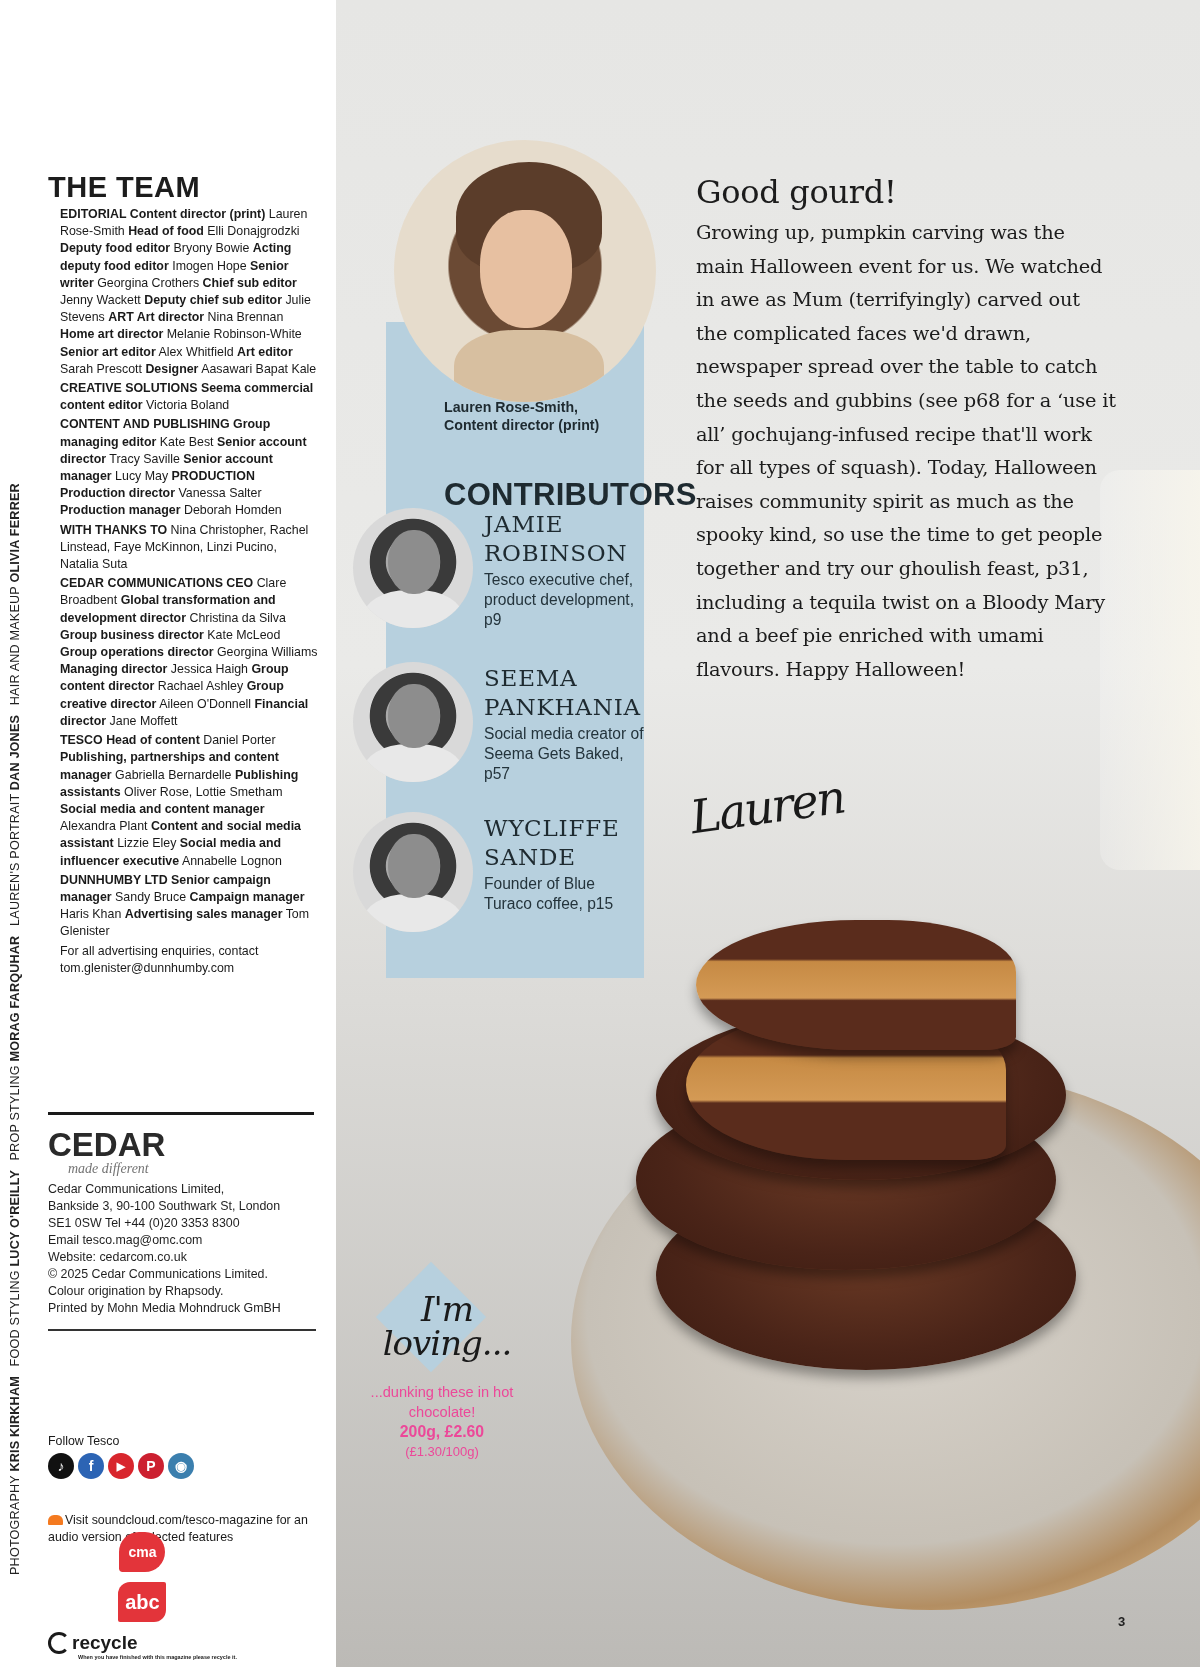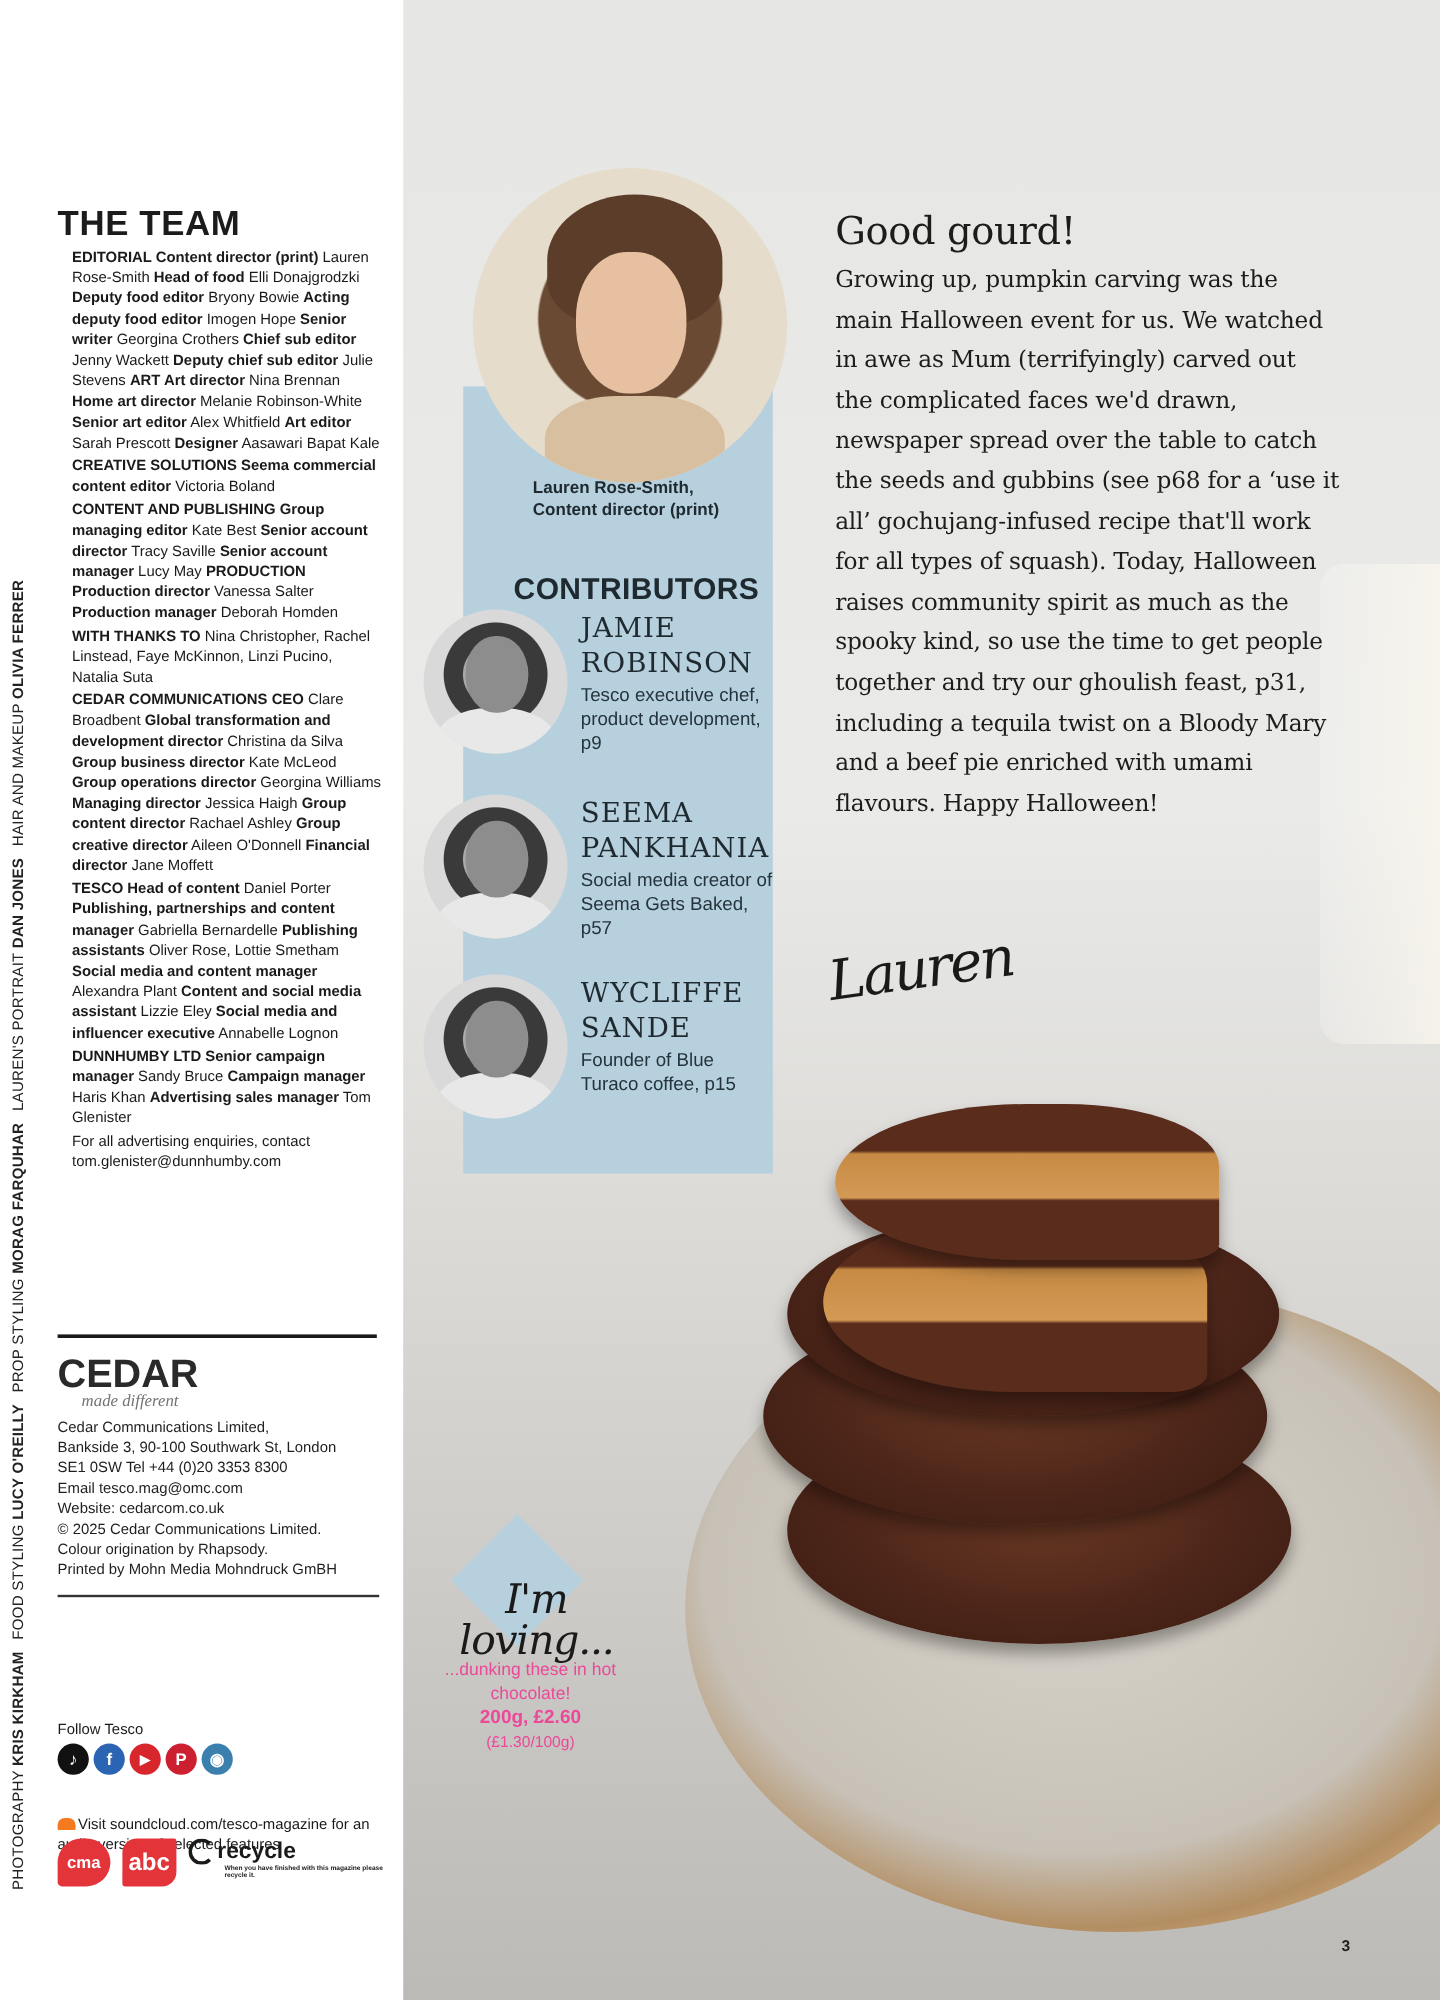--- a/index.html
+++ b/index.html
@@ -28,21 +28,21 @@
   .cedar-tag { font-family: "Liberation Serif", serif; font-style: italic; font-size: 14px; color: #737373; margin-left: 20px; line-height: 14px; }
 
   .cedar-address { position: absolute; left: 48px; top: 1181px; width: 270px; font-size: 12.4px; line-height: 17px; color: #1f1f1f; }
   .rule-thin { position: absolute; left: 48px; top: 1329px; width: 268px; height: 1.5px; background: #333; }
   .tesco-enq { position: absolute; left: 48px; top: 1339px; width: 270px; font-size: 12.4px; line-height: 17.4px; }
   .follow { position: absolute; left: 48px; top: 1434px; font-size: 12.4px; }
   .socials { position: absolute; left: 48px; top: 1453px; display: flex; gap: 4px; }
   .social { width: 26px; height: 26px; border-radius: 50%; display: flex; align-items: center; justify-content: center; color: #fff; font-weight: bold; font-size: 14px; }
   .soundcloud { position: absolute; left: 48px; top: 1512px; width: 270px; font-size: 12.4px; line-height: 17.4px; }
   .sc-icon { display: inline-block; width: 15px; height: 10px; background: #f47a20; border-radius: 6px 6px 1px 1px; vertical-align: -1px; margin-right: 2px; }
-  .badges { position: absolute; left: 48px; top: 1532px; display: flex; gap: 10px; }
+  .badges { position: absolute; left: 48px; top: 1532px; display: flex; align-items: center; gap: 10px; flex-direction: column; }
   .badge-cma { width: 46px; height: 40px; background: #e3343a; color: #fff; border-radius: 22px 22px 22px 4px; display: flex; align-items: center; justify-content: center; font-size: 14px; font-weight: bold; }
   .badge-abc { width: 48px; height: 40px; background: #e3343a; color: #fff; border-radius: 12px 2px 12px 2px; display: flex; align-items: center; justify-content: center; font-size: 20px; font-weight: bold; }
   .recycle { display: flex; flex-direction: column; }
   .recycle-top { display: flex; align-items: center; gap: 2px; font-size: 19px; font-weight: bold; color: #1a1a1a; }
   .recycle-arrow { width: 22px; height: 22px; border: 3px solid #1a1a1a; border-radius: 50%; border-right-color: transparent; }
   .recycle-sub { font-size: 5.5px; line-height: 6px; margin-left: 30px; font-weight: bold; }
 
   
   .photo { position: absolute; left: 336px; top: 0; width: 864px; height: 1667px;
     background: linear-gradient(180deg, #e6e6e4 0%, #eaeae8 40%, #dcdbd8 60%, #bcbab6 100%); overflow: hidden; }
@@ -56,38 +56,38 @@
   
   .blue-panel { position: absolute; left: 386px; top: 322px; width: 258px; height: 656px; background: #b7d0de; }
 
   .portrait { position: absolute; left: 394px; top: 140px; width: 262px; height: 262px; border-radius: 50%;
     background: radial-gradient(circle at 50% 48%, #e9c7ab 0 22%, #6b4a34 23% 40%, #e6dccc 41%); overflow: hidden; }
   .portrait .face { position: absolute; left: 86px; top: 70px; width: 92px; height: 118px; border-radius: 46% 46% 48% 48%; background: #e7c0a1; }
   .portrait .hair { position: absolute; left: 62px; top: 22px; width: 146px; height: 110px; border-radius: 50% 50% 35% 35%; background: #5b3d2a; }
   .portrait .shoulders { position: absolute; left: 60px; top: 190px; width: 150px; height: 90px; border-radius: 40% 40% 0 0; background: #d7bfa0; }
 
   .portrait-caption { position: absolute; left: 444px; top: 398px; width: 200px; font-size: 14.2px; font-weight: bold; line-height: 18px; color: #1e2a30; }
-  .contrib-title { position: absolute; left: 428px; top: 477px; font-size: 25px; font-weight: bold; letter-spacing: 0.3px; color: #1e2a30; }
+  .contrib-title { position: absolute; left: 444px; top: 477px; font-size: 31px; font-weight: bold; letter-spacing: 0.3px; color: #1e2a30; }
 
   .contrib { position: absolute; left: 353px; width: 300px; height: 140px; }
   .contrib .avatar { position: absolute; left: 0; top: 0; width: 120px; height: 120px; border-radius: 50%; overflow: hidden; background: radial-gradient(circle at 50% 45%, #a9a9a9 0 30%, #3a3a3a 31% 48%, #d9d9d9 49%); filter: grayscale(1); }
   .contrib .avatar .head { position: absolute; left: 35px; top: 22px; width: 52px; height: 64px; border-radius: 48%; background: #8d8d8d; }
   .contrib .avatar .body { position: absolute; left: 10px; top: 82px; width: 100px; height: 60px; border-radius: 45% 45% 0 0; background: #e8e8e8; }
   .contrib .name { position: absolute; left: 131px; top: 2px; width: 170px; font-family: "DejaVu Serif", serif; font-size: 23px; line-height: 29px; letter-spacing: 0.8px; color: #1e2a30; }
   .contrib .desc { position: absolute; left: 131px; top: 62px; width: 160px; font-size: 15.6px; line-height: 20px; color: #24343c; }
 
   
   .letter { position: absolute; left: 696px; top: 172px; width: 420px; }
   .letter h2 { font-family: "DejaVu Serif", serif; font-size: 32px; font-weight: normal; color: #1c1c1c; letter-spacing: -0.3px; line-height: 40px; margin-bottom: 4px; }
   .letter p { font-family: "DejaVu Serif", serif; font-size: 19.4px; line-height: 33.6px; color: #1c1c1c; letter-spacing: -0.2px; }
   .signature { position: absolute; left: 690px; top: 780px; font-family: "DejaVu Serif", serif; font-style: italic; font-size: 46px; color: #1a1a1a; transform: rotate(-8deg); letter-spacing: -2px; }
 
   
   .loving-diamond { position: absolute; left: 392px; top: 1278px; width: 78px; height: 78px; background: #b7d0de; transform: rotate(45deg); }
-  .loving-script { position: absolute; left: 382px; top: 1292px; width: 130px; font-family: "DejaVu Serif", serif; font-style: italic; font-size: 34px; line-height: 34px; color: #1a1a1a; text-align: center; letter-spacing: -1px; margin-top: 24px; }
+  .loving-script { position: absolute; left: 382px; top: 1292px; width: 130px; font-family: "DejaVu Serif", serif; font-style: italic; font-size: 34px; line-height: 34px; color: #1a1a1a; text-align: center; letter-spacing: -1px; }
   .loving-text { position: absolute; left: 368px; top: 1382px; width: 148px; text-align: center; font-size: 14.6px; line-height: 20px; color: #ec4899; }
   .loving-text .product { font-weight: bold; font-size: 15.8px; line-height: 20px; }
   .loving-text .unit { font-size: 13px; }
 
   .page-number { position: absolute; left: 1118px; top: 1614px; font-size: 13px; font-weight: bold; color: #222; }
 </style>
 </head>
 <body>
 
 <div class="left-col">

